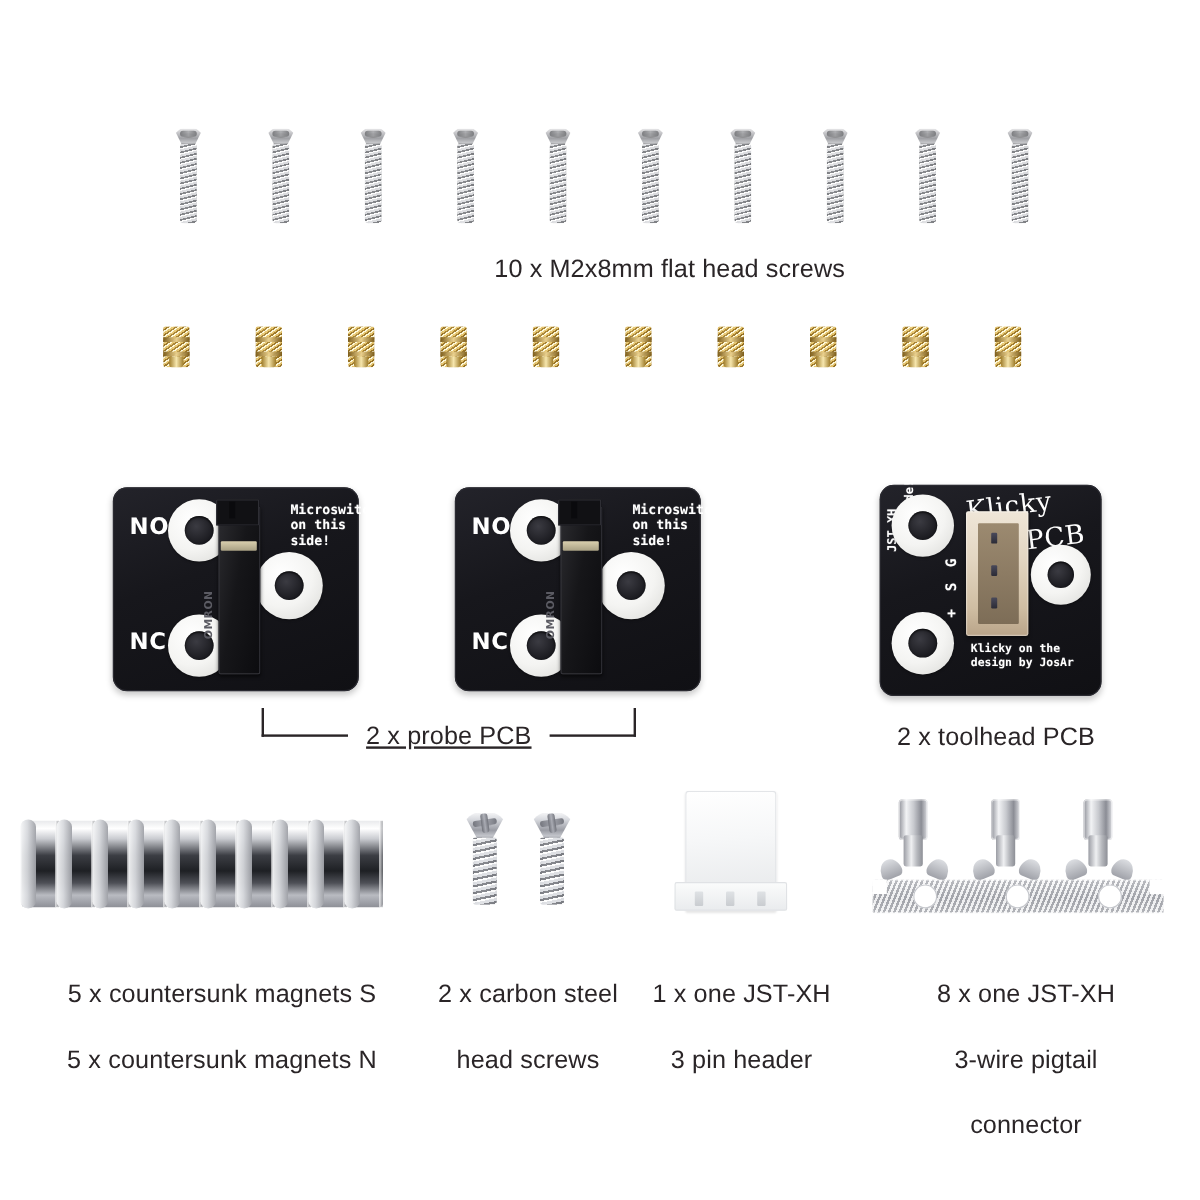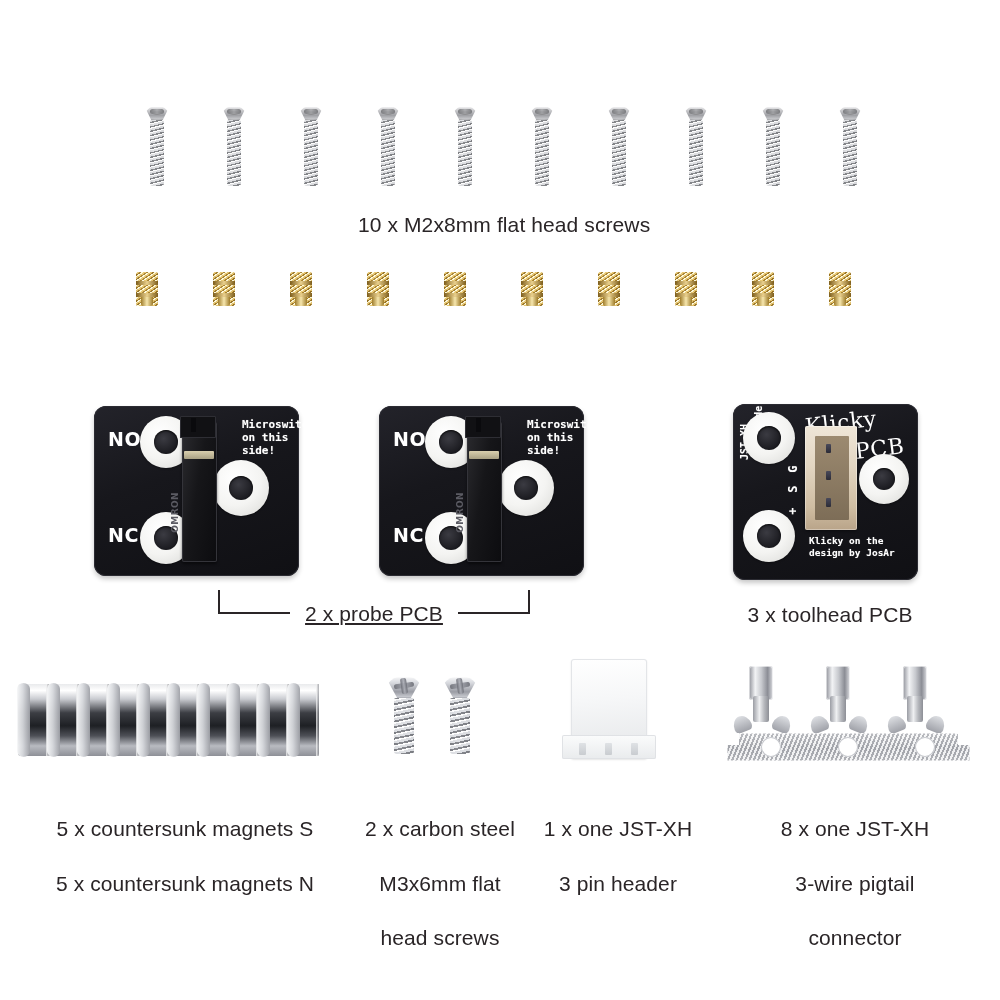--- a/index.html
+++ b/index.html
@@ -299,21 +299,21 @@
     </div>
     <div class="screw" style="left:761px; top:106px;">
       <div class="head"></div>
       <div class="shaft"></div>
     </div>
     <div class="screw" style="left:838px; top:106px;">
       <div class="head"></div>
       <div class="shaft"></div>
     </div>
 
-    <div class="abs caption" style="left:358px; top:211px; width:400px;">10 x M2x8mm flat head screws</div>
+    <div class="abs caption" style="left:358px; top:211px; width:400px;text-align:center;">10 x M2x8mm flat head screws</div>
   </div>
 
   <div class="abs" style="left:0; top:0; width:1000px; height:380px;">
 
     <div class="insert" style="left:136px; top:272px;">
       <div class="body"></div>
       <div class="band b1"></div>
       <div class="band b2"></div>
       <div class="bore"></div>
     </div>
@@ -482,21 +482,21 @@
         <div class="jst-pin" style="left:21px; top:45px;"></div>
         <div class="jst-pin" style="left:21px; top:72px;"></div>
       </div>
 
       <div class="silk-mono" style="left:76px; top:131px; font-size:9.5px; line-height:1.3;">
         <div>Klicky on the</div>
         <div>design by JosAr</div>
       </div>
     </div>
 
-    <div class="abs caption center" style="left:725px; top:601px; width:210px;">3 x toolhead PCB</div>
+    <div class="abs caption center" style="left:725px; top:601px; width:210px;">2 x toolhead PCB</div>
   </div>
 
   <div class="abs" style="left:0; top:0; width:1000px; height:860px;">
 
     <div class="magnet" style="left:18px; top:684px;">
       <div class="cyl"></div>
       <div class="cap"></div>
       <div class="edge"></div>
     </div>
     <div class="magnet" style="left:48px; top:684px;">
@@ -561,21 +561,20 @@
     </div>
     <div class="m3" style="left:442px; top:676px;">
       <div class="head"></div>
       <div class="cross1"></div>
       <div class="cross2"></div>
       <div class="shaft"></div>
     </div>
 
     <div class="abs caption center" style="left:340px; top:788px; width:200px;">
       <div>2 x carbon steel</div>
-      <div>M3x6mm flat</div>
       <div>head screws</div>
     </div>
   </div>
 
   <div class="abs" style="left:0; top:0; width:1000px; height:890px;">
 
     <div class="housing" style="left:571px; top:659px; width:76px; height:100px;">
       <div class="skirt"></div>
       <div class="slot" style="left:8px;"></div>
       <div class="slot" style="left:34px;"></div>

